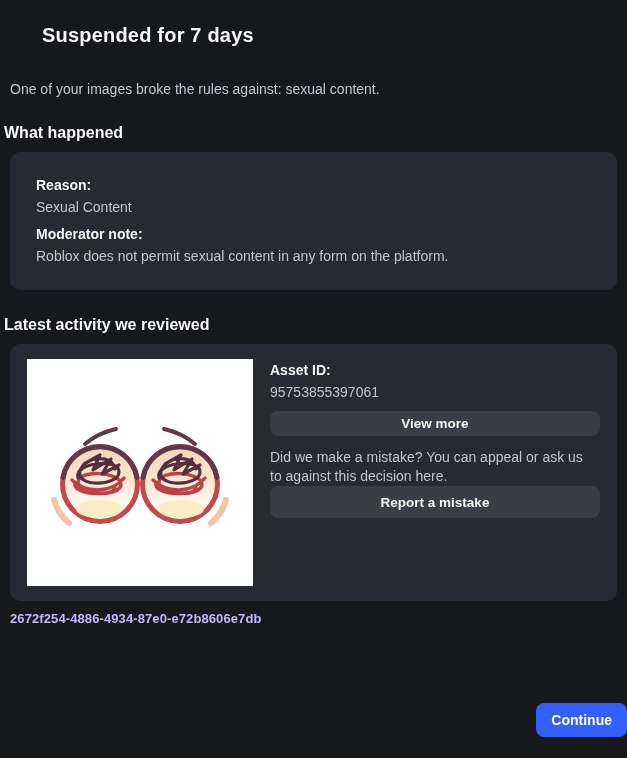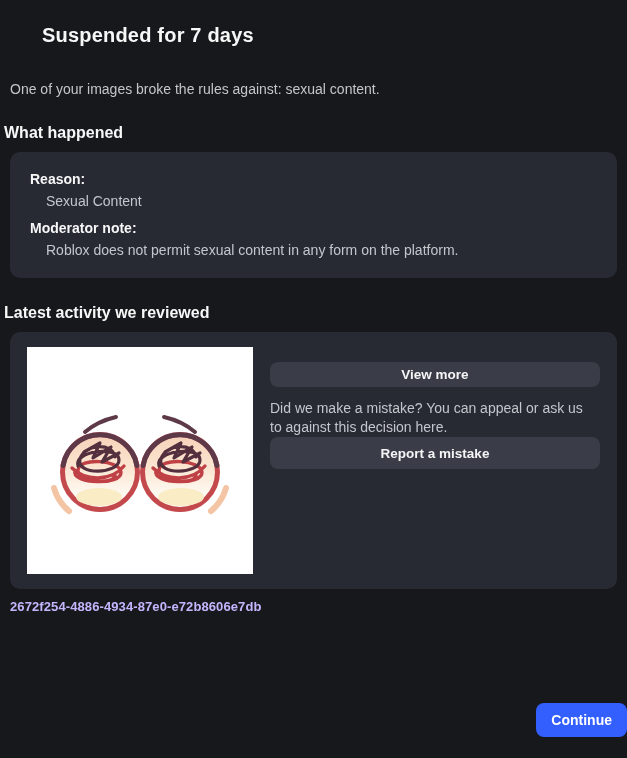--- a/index.html
+++ b/index.html
@@ -29,34 +29,33 @@
   .section-heading {
     margin: 26px 10px 0 4px;
     font-size: 16px;
     font-weight: 700;
     color: #f7f7f8;
   }
   .card {
     margin: 10px 10px 0 10px;
     background: #272a33;
     border-radius: 10px;
-    padding: 20px;
+    padding: 26px;
   }
   .field-label {
     font-size: 14px;
     font-weight: 700;
     line-height: 15px;
     color: #f7f7f8;
   }
   .field-value {
     margin-top: 6px;
     font-size: 14px;
     line-height: 16px;
     color: #c3c6cb;
-    margin-left: 16px;
   }
   .field-group + .field-group { margin-top: 12px; }
 
   .activity-card {
     padding: 15px 17px;
     display: flex;
     gap: 17px;
     align-items: flex-start;
   }
   .thumb {
@@ -169,20 +168,24 @@
         <circle cx="153" cy="125" r="37.5" fill="url(#skin)" stroke="#c4494d" stroke-width="5"></circle>
         <ellipse cx="154" cy="150" rx="23" ry="9" fill="#faecc5"></ellipse>
         <path d="M116.1,118.5 A37.5,37.5 0 0 1 189.9,118.5" fill="none" stroke="#5e3a49" stroke-width="5" stroke-linecap="round"></path>
 
         <use href="#scribble"></use>
         <use href="#scribble" transform="translate(81,0)"></use>
       </svg>
     </div>
 
     <div class="details">
+      <div class="field-group">
+        <p class="field-label">Asset ID:</p>
+        <p class="field-value">95753855397061</p>
+      </div>
       <button class="btn-secondary">View more</button>
       <p class="appeal">Did we make a mistake? You can appeal or ask us to against this decision here.</p>
       <button class="btn-secondary report">Report a mistake</button>
     </div>
 
   </div>
 
   <p class="case-id">2672f254-4886-4934-87e0-e72b8606e7db</p>
 
   <button class="btn-primary">Continue</button>

